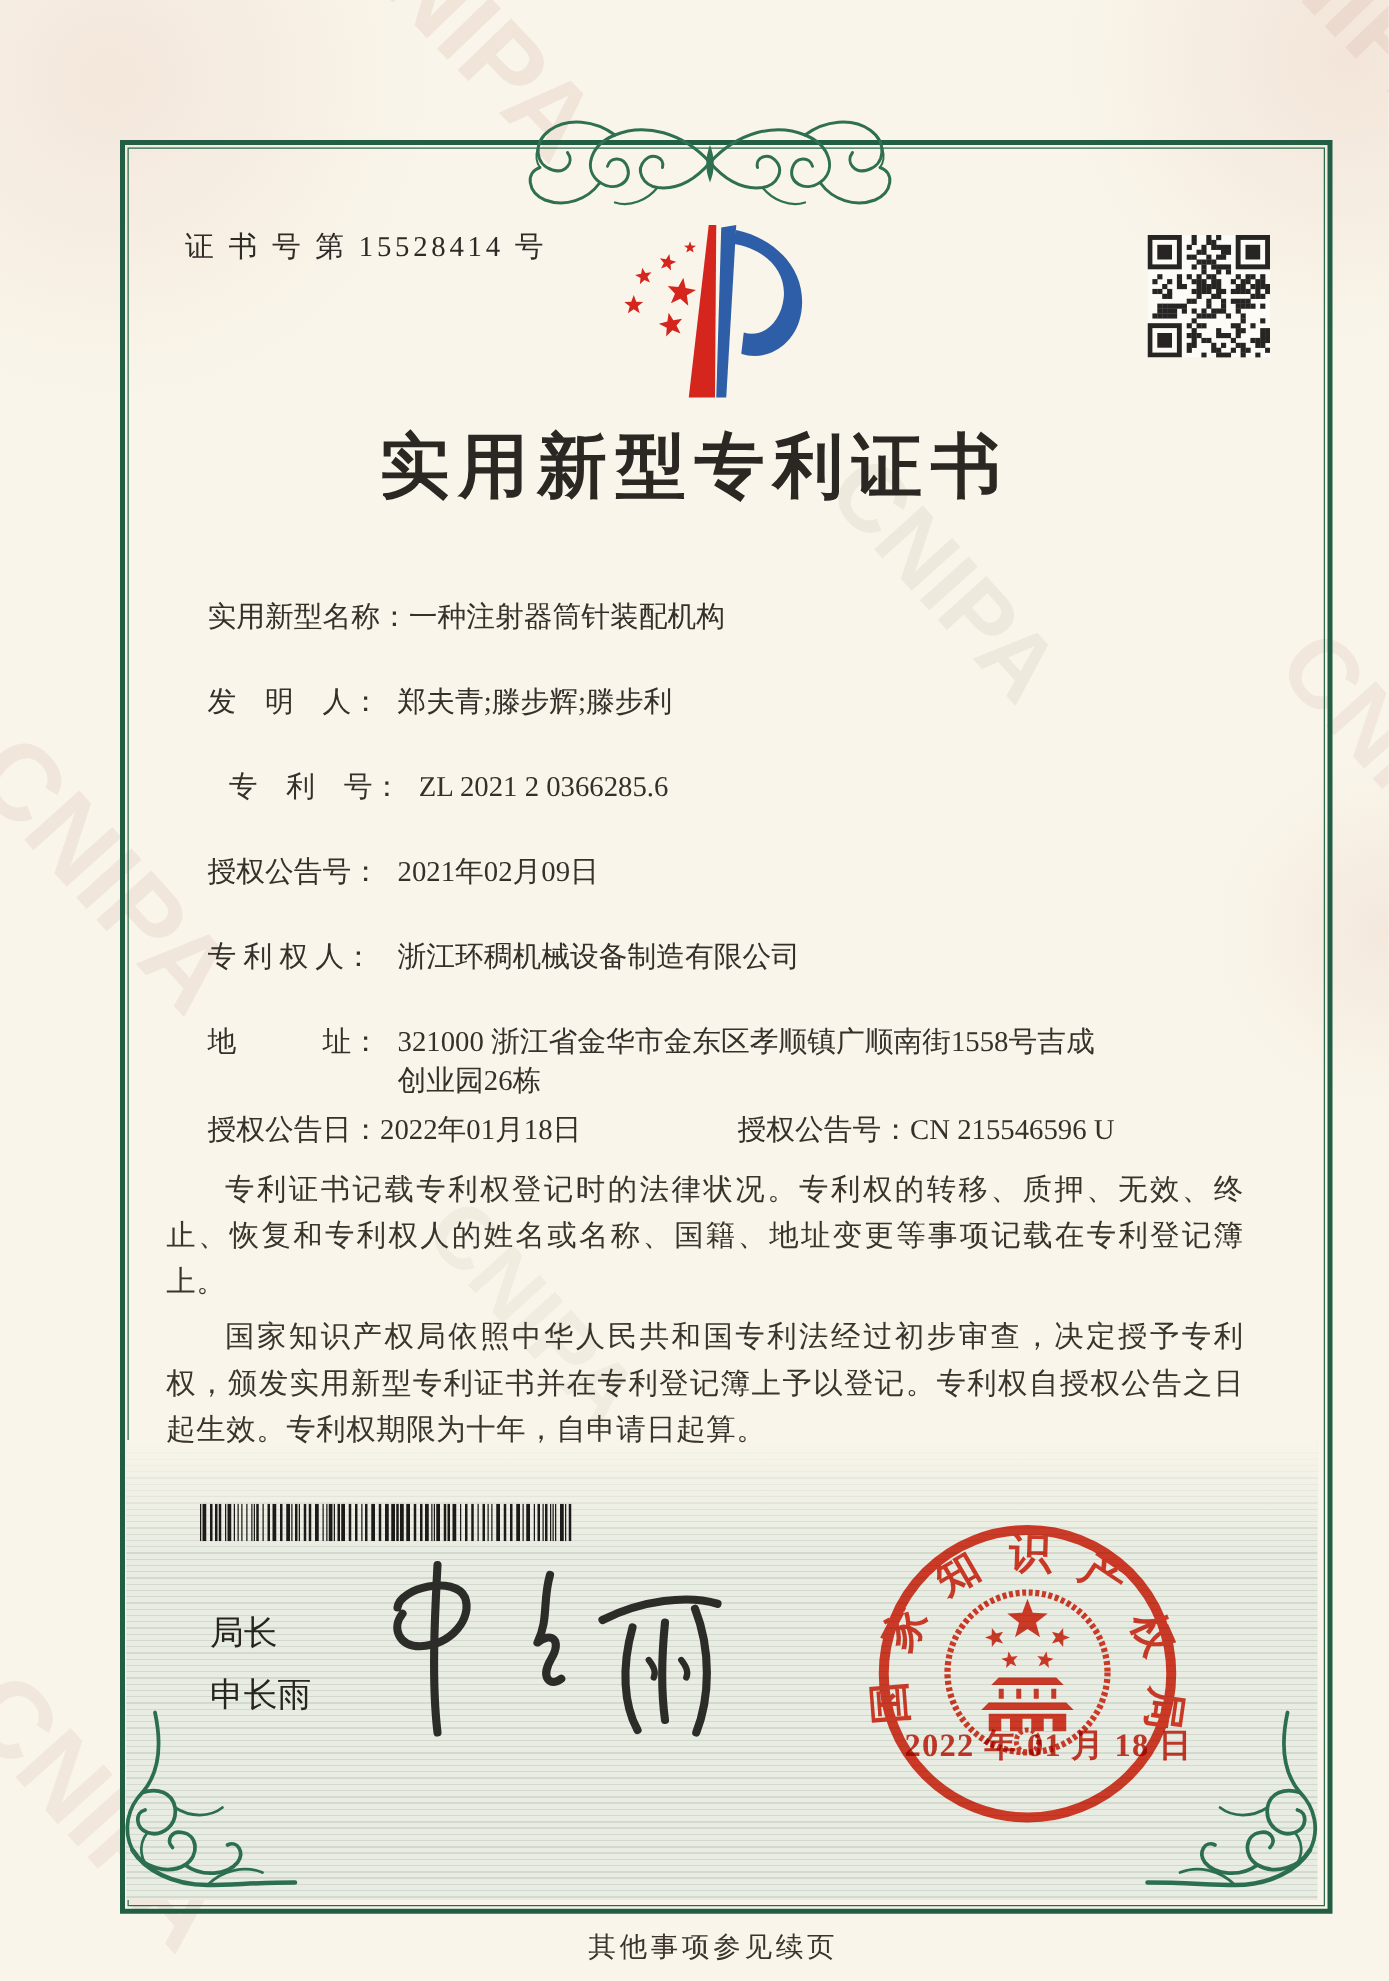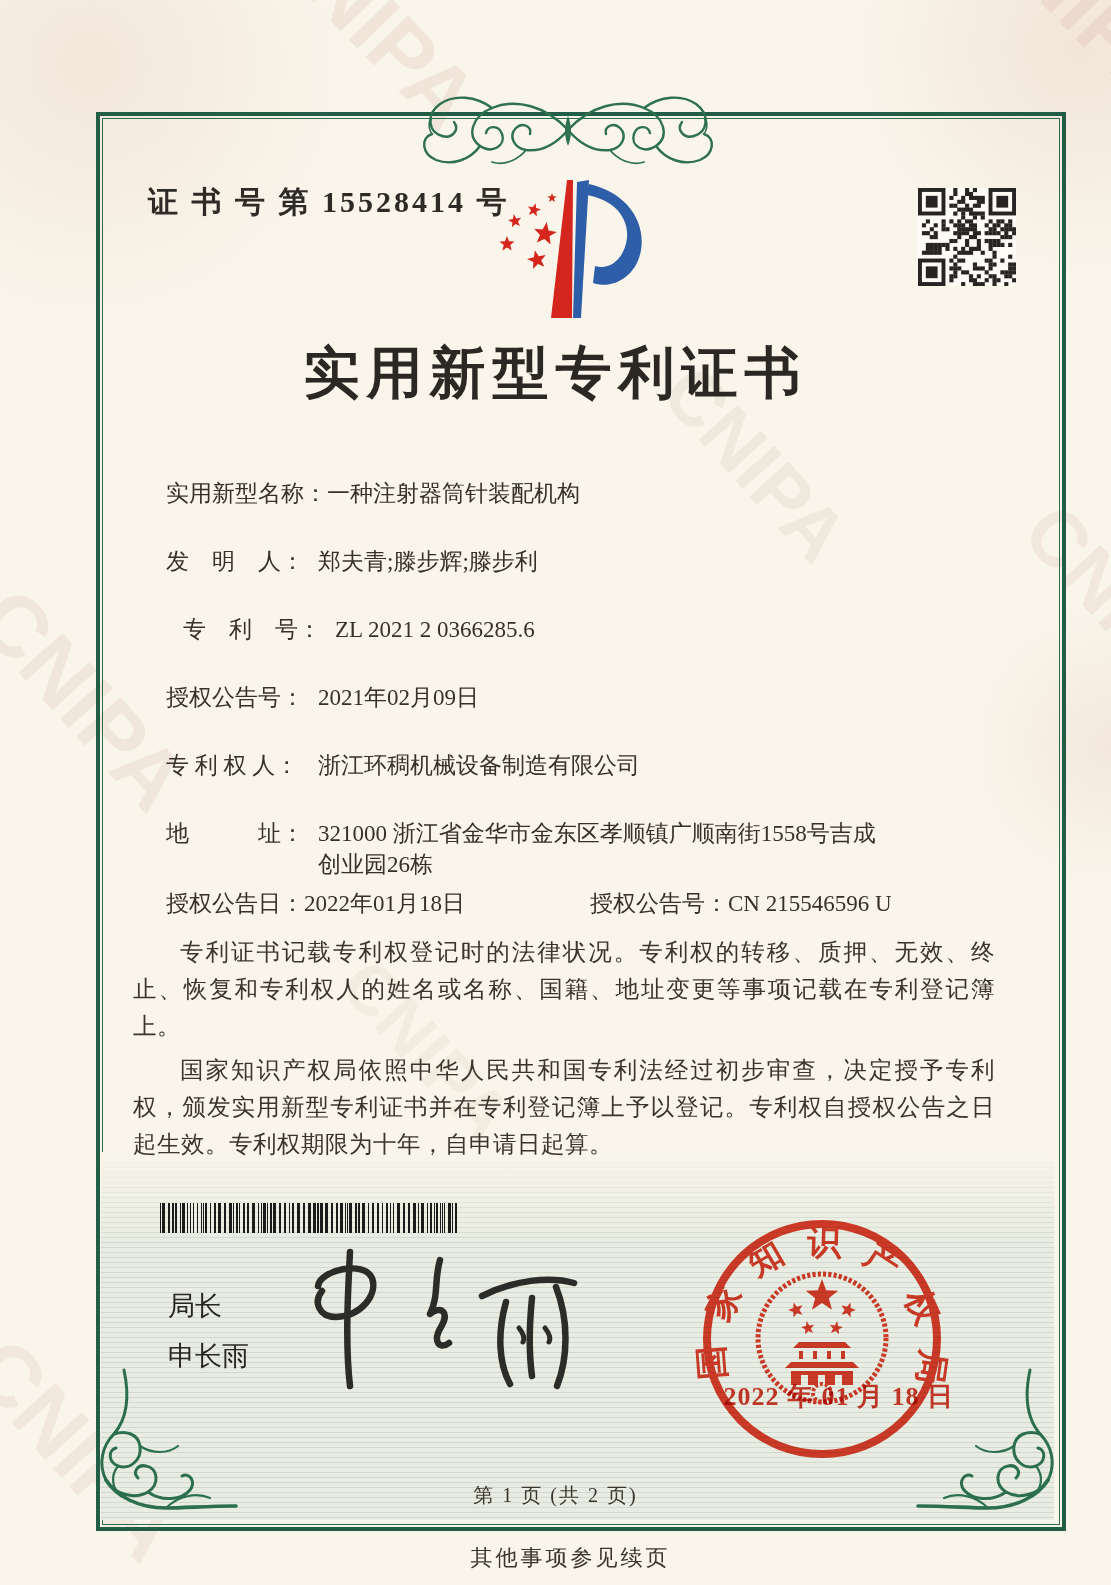--- a/index.html
+++ b/index.html
@@ -12,21 +12,21 @@
   .wm{position:absolute;font-family:"Liberation Sans",sans-serif;font-weight:bold;pointer-events:none;user-select:none;}
   
   .frame{position:absolute;left:96px;top:112px;width:962px;height:1411px;border:4px solid #215e43;}
   .frame-inner{position:absolute;left:2px;top:2px;right:2px;bottom:2px;border:1px solid #2d6b4e;}
   
   .band{position:absolute;left:101px;top:1152px;width:953px;height:368px;
     background-image:
       linear-gradient(180deg,#f9f5ea 0,rgba(249,245,234,.55) 34px,rgba(249,245,234,0) 90px),
       repeating-linear-gradient(180deg,rgba(118,146,126,.20) 0 1px,rgba(255,255,255,0) 1px 5px);
     background-color:#e9ece2;}
-  .certno{position:absolute;left:148px;top:182px;font-size:30px;letter-spacing:3px;color:#2e2a26;font-weight:bold;}
+  .certno{position:absolute;left:148px;top:182px;font-size:23px;letter-spacing:3px;color:#2e2a26;}
   .logo{position:absolute;left:492px;top:176px;width:165px;height:158px;}
   .qr{position:absolute;left:918px;top:188px;width:98px;height:98px;}
   .title{position:absolute;left:0;right:0;top:336px;text-align:center;font-size:56px;font-weight:bold;
     letter-spacing:7px;color:#2b2722;}
   .row{position:absolute;left:166px;font-size:23px;color:#35302a;white-space:nowrap;font-family:Liberation Serif, serif;}
   .lbl{display:inline-block;min-width:152px;white-space:nowrap;}
   .val2{margin-left:152px;}
   .pair2{position:absolute;left:424px;top:0;white-space:nowrap;}
   .paras{position:absolute;left:133px;top:934px;width:862px;font-size:23.5px;line-height:37px;
     color:#3a342d;letter-spacing:.5px;text-align:justify;}
@@ -468,16 +468,15 @@
       <polygon points="100,154 162,154 168,160 94,160" stroke="none"></polygon>
       <rect x="100" y="163" width="62" height="14" stroke="none"></rect>
       <rect x="110" y="167" width="7" height="10" fill="#ffffff" stroke="none"></rect>
       <rect x="127" y="167" width="7" height="10" fill="#ffffff" stroke="none"></rect>
       <rect x="144" y="167" width="7" height="10" fill="#ffffff" stroke="none"></rect>
       <circle cx="131" cy="185" r="9" fill="none" stroke-width="4" stroke-dasharray="3 2"></circle>
     </g>
   </svg>
   <div class="sealdate">2022 年 01 月 18 日</div>
 
-  <div class="pageinfo">第 1 页 (共 2 页)</div>
   <div class="note">其他事项参见续页</div>
 
 </div>
 
 </body></html>

